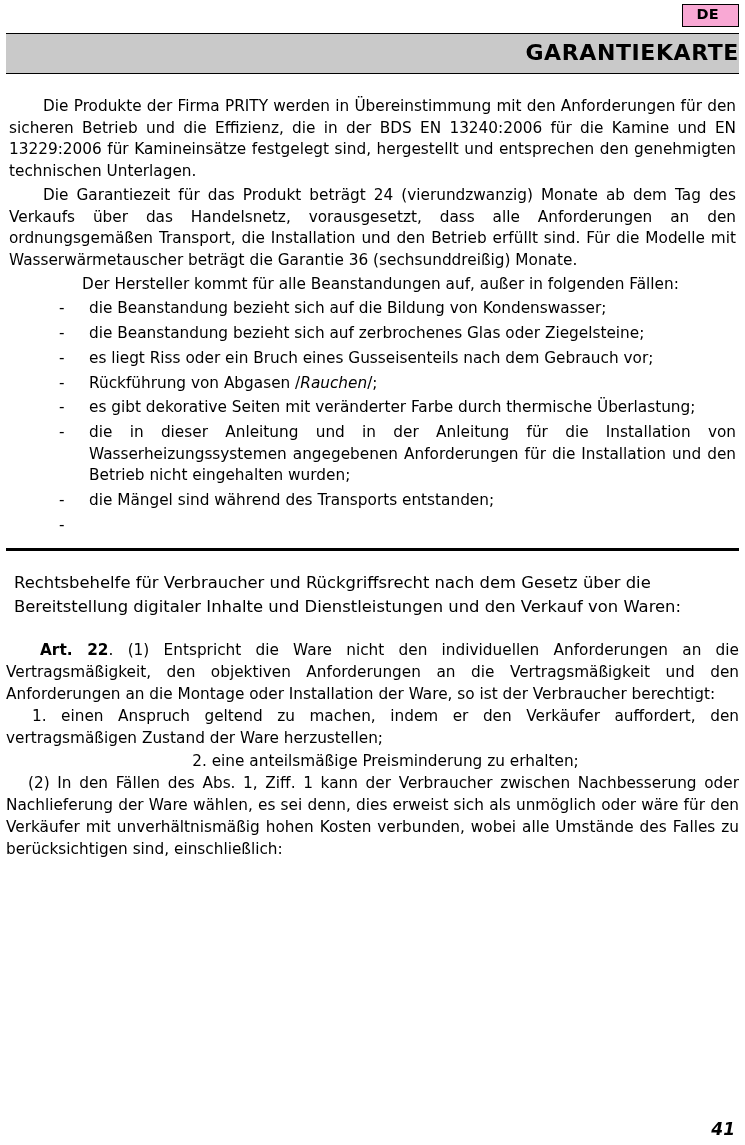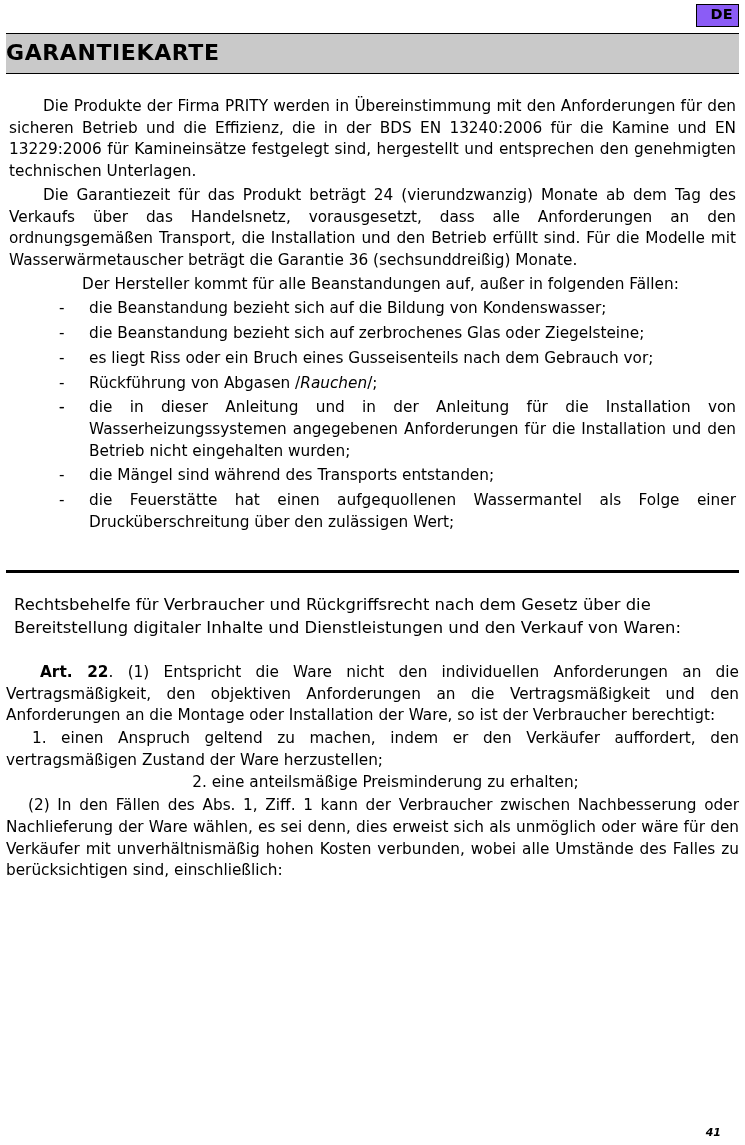--- a/index.html
+++ b/index.html
@@ -24,35 +24,35 @@
   }
 
   
   .lang-row {
     display: flex;
     justify-content: flex-end;
     padding-top: 4px;
   }
   .lang-box {
     border: 1px solid #000;
-    background: #8b5cf6;
+    background: #f9a8d4;
     font-size: 14.5px;
     font-weight: 600;
-    padding: 2px 5px 3px 13px;
+    padding: 2px 19px 3px 13px;
     line-height: 1.1;
     letter-spacing: 0.3px;
   }
 
   
   .title-bar {
     margin-top: 6px;
     background: #c9c9c9;
     border-top: 1px solid #000;
     border-bottom: 1px solid #000;
-    text-align: left;
+    text-align: right;
     font-size: 22px;
     font-weight: 700;
     letter-spacing: 0.6px;
     padding: 6px 0 8px 0;
   }
 
   
   .content {
     padding: 0 3px;
     font-size: 15.3px;
@@ -143,23 +143,23 @@
     text-indent: 22px;
     margin-top: 1px;
   }
   .law b {
     font-weight: 700;
   }
 
   
   .page-number {
     position: absolute;
-    right: 24px;
+    right: 10px;
     bottom: 6px;
-    font-size: 11px;
+    font-size: 17px;
     font-style: italic;
     font-weight: 700;
   }
 </style>
 </head>
 <body>
 
 <div class="page">
 
   <div class="lang-row">
@@ -185,32 +185,32 @@
       <li>
         <span class="dash">-</span>
         <span>es liegt Riss oder ein Bruch eines Gusseisenteils nach dem Gebrauch vor;</span>
       </li>
       <li>
         <span class="dash">-</span>
         <span>Rückführung von Abgasen /</span><i>Rauchen</i><span>/;</span>
       </li>
       <li>
         <span class="dash">-</span>
+        <span>es gibt dekorative Seiten mit veränderter Farbe durch thermische Überlastung;</span>
       </li>
       <li>
         <span class="dash">-</span>
         <span>die in dieser Anleitung und in der Anleitung für die Installation von Wasserheizungssystemen angegebenen Anforderungen für die Installation und den Betrieb nicht eingehalten wurden;</span>
       </li>
       <li>
         <span class="dash">-</span>
         <span>die Mängel sind während des Transports entstanden;</span>
       </li>
       <li>
         <span class="dash">-</span>
-        <span>die Feuerstätte hat einen aufgequollenen Wassermantel als Folge einer Drucküberschreitung über den zulässigen Wert;</span>
       </li>
     </ul>
   </div>
 
   <div class="divider"></div>
 
   <div class="section-heading">Rechtsbehelfe für Verbraucher und Rückgriffsrecht nach dem Gesetz über die Bereitstellung digitaler Inhalte und Dienstleistungen und den Verkauf von Waren:</div>
 
   <div class="law">
     <p class="art"><b>Art. 22</b><span>. (1) Entspricht die Ware nicht den individuellen Anforderungen an die Vertragsmäßigkeit, den objektiven Anforderungen an die Vertragsmäßigkeit und den Anforderungen an die Montage oder Installation der Ware, so ist der Verbraucher berechtigt:</span></p>

